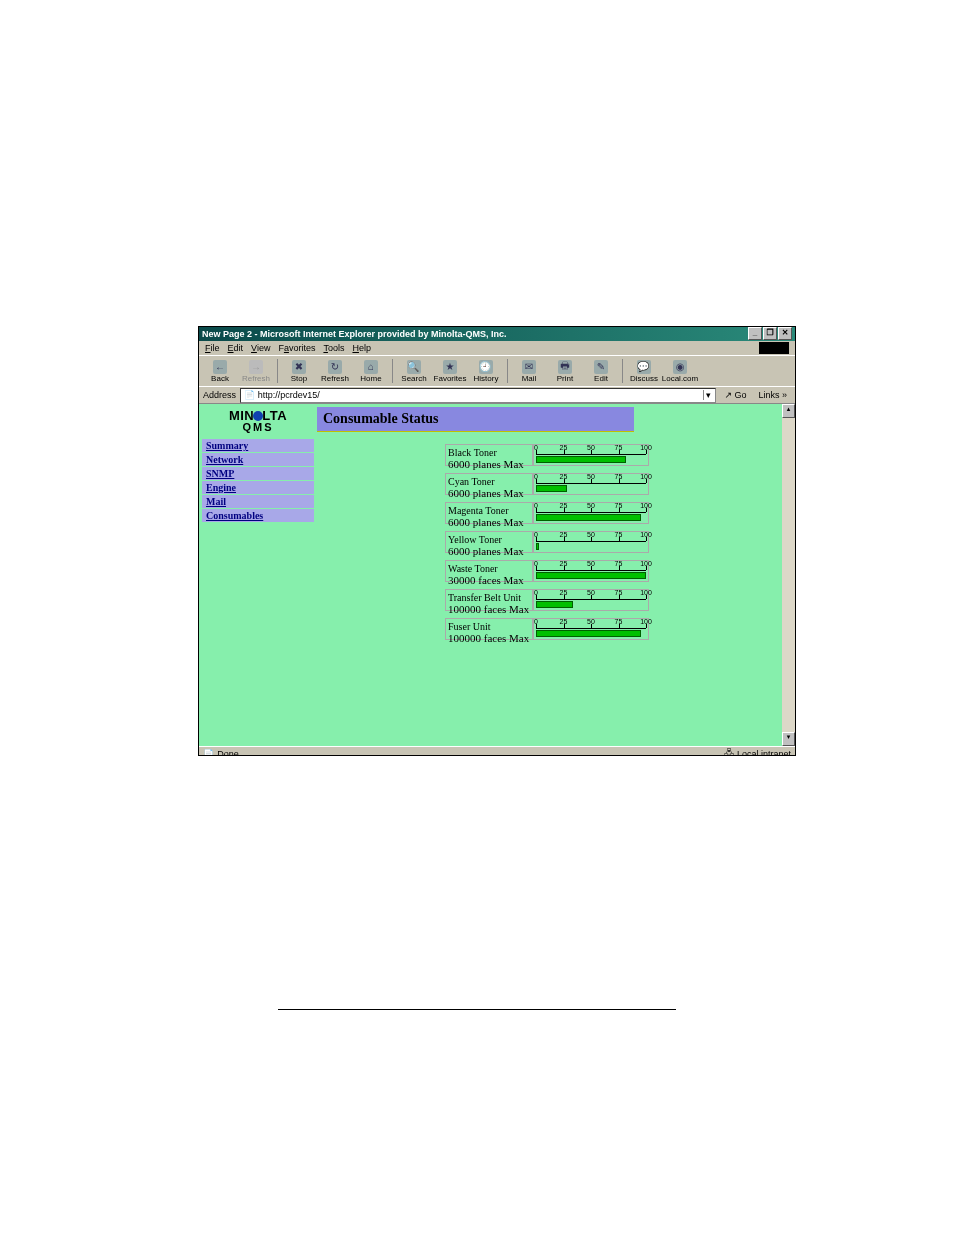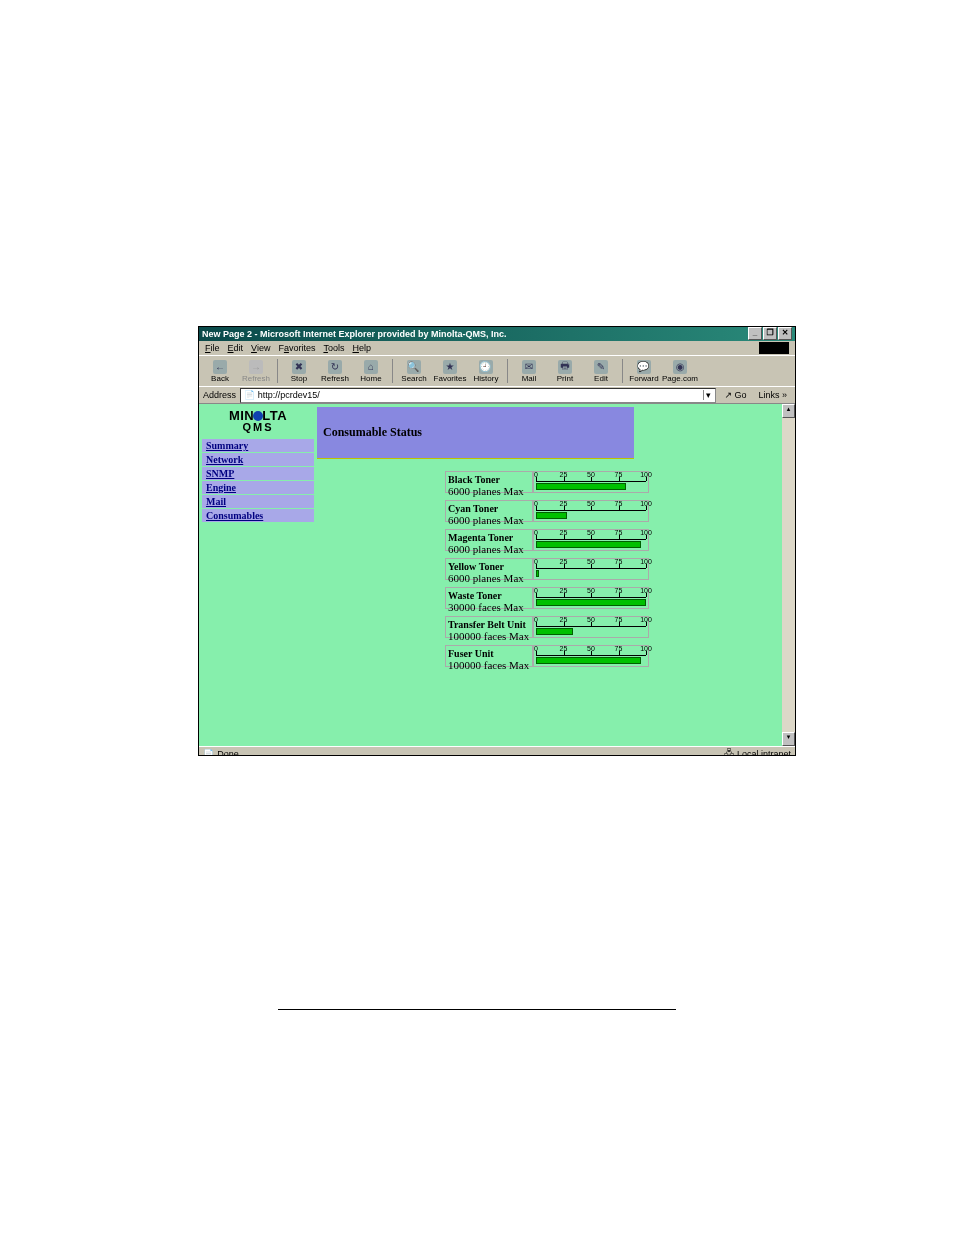--- a/index.html
+++ b/index.html
@@ -153,22 +153,22 @@
     font-family: "Times New Roman", serif;
   }
   .main {
     flex: 1;
     padding: 0;
   }
   .heading-bar {
     background: #8888e0;
     color: #000;
     font-weight: bold;
-    font-size: 12px;
-    padding: 18px 6px;
+    font-size: 14px;
+    padding: 4px 6px;
     width: 305px;
     border-bottom: 1px solid #c0c000;
     margin-top: 3px;
     font-family: "Times New Roman", serif;
   }
   .table {
     margin-top: 12px;
     margin-left: 128px;
   }
   .row {
@@ -178,21 +178,21 @@
   }
   .label-cell {
     width: 88px;
     font-family: "Times New Roman", serif;
     font-size: 10px;
     border: 1px solid #aaa;
     padding: 2px 2px;
     height: 22px;
     box-sizing: border-box;
   }
-  .label-cell .name { font-weight: bold; display:block; }
+  .label-cell .name { font-weight: normal; display:block; }
   .label-cell .max { font-size: 11px; }
   .gauge-cell {
     width: 116px;
     border: 1px solid #aaa;
     padding: 1px 2px 2px 2px;
     height: 22px;
     box-sizing: border-box;
     position: relative;
   }
   .scale {
@@ -323,25 +323,25 @@
           <span class="ic">🖶</span>
           <span>Print</span>
         </div>
       <div class="tbtn">
           <span class="ic">✎</span>
           <span>Edit</span>
         </div>
       <div class="tsep"></div>
       <div class="tbtn">
           <span class="ic">💬</span>
-          <span>Forward</span>
+          <span>Discuss</span>
         </div>
       <div class="tbtn">
           <span class="ic">◉</span>
-          <span>Page.com</span>
+          <span>Local.com</span>
         </div>
     </div>
 
     <div class="addrbar">
       <span>Address</span>
       <div class="addr-input">
         <span style="color:#006;">📄</span>&nbsp;<span>http://pcrdev15/</span>
         <span style="margin-left:auto; border-left:1px solid #888; padding:0 2px;">▾</span>
       </div>
       <span class="go-btn">↗ <span>Go</span></span>

